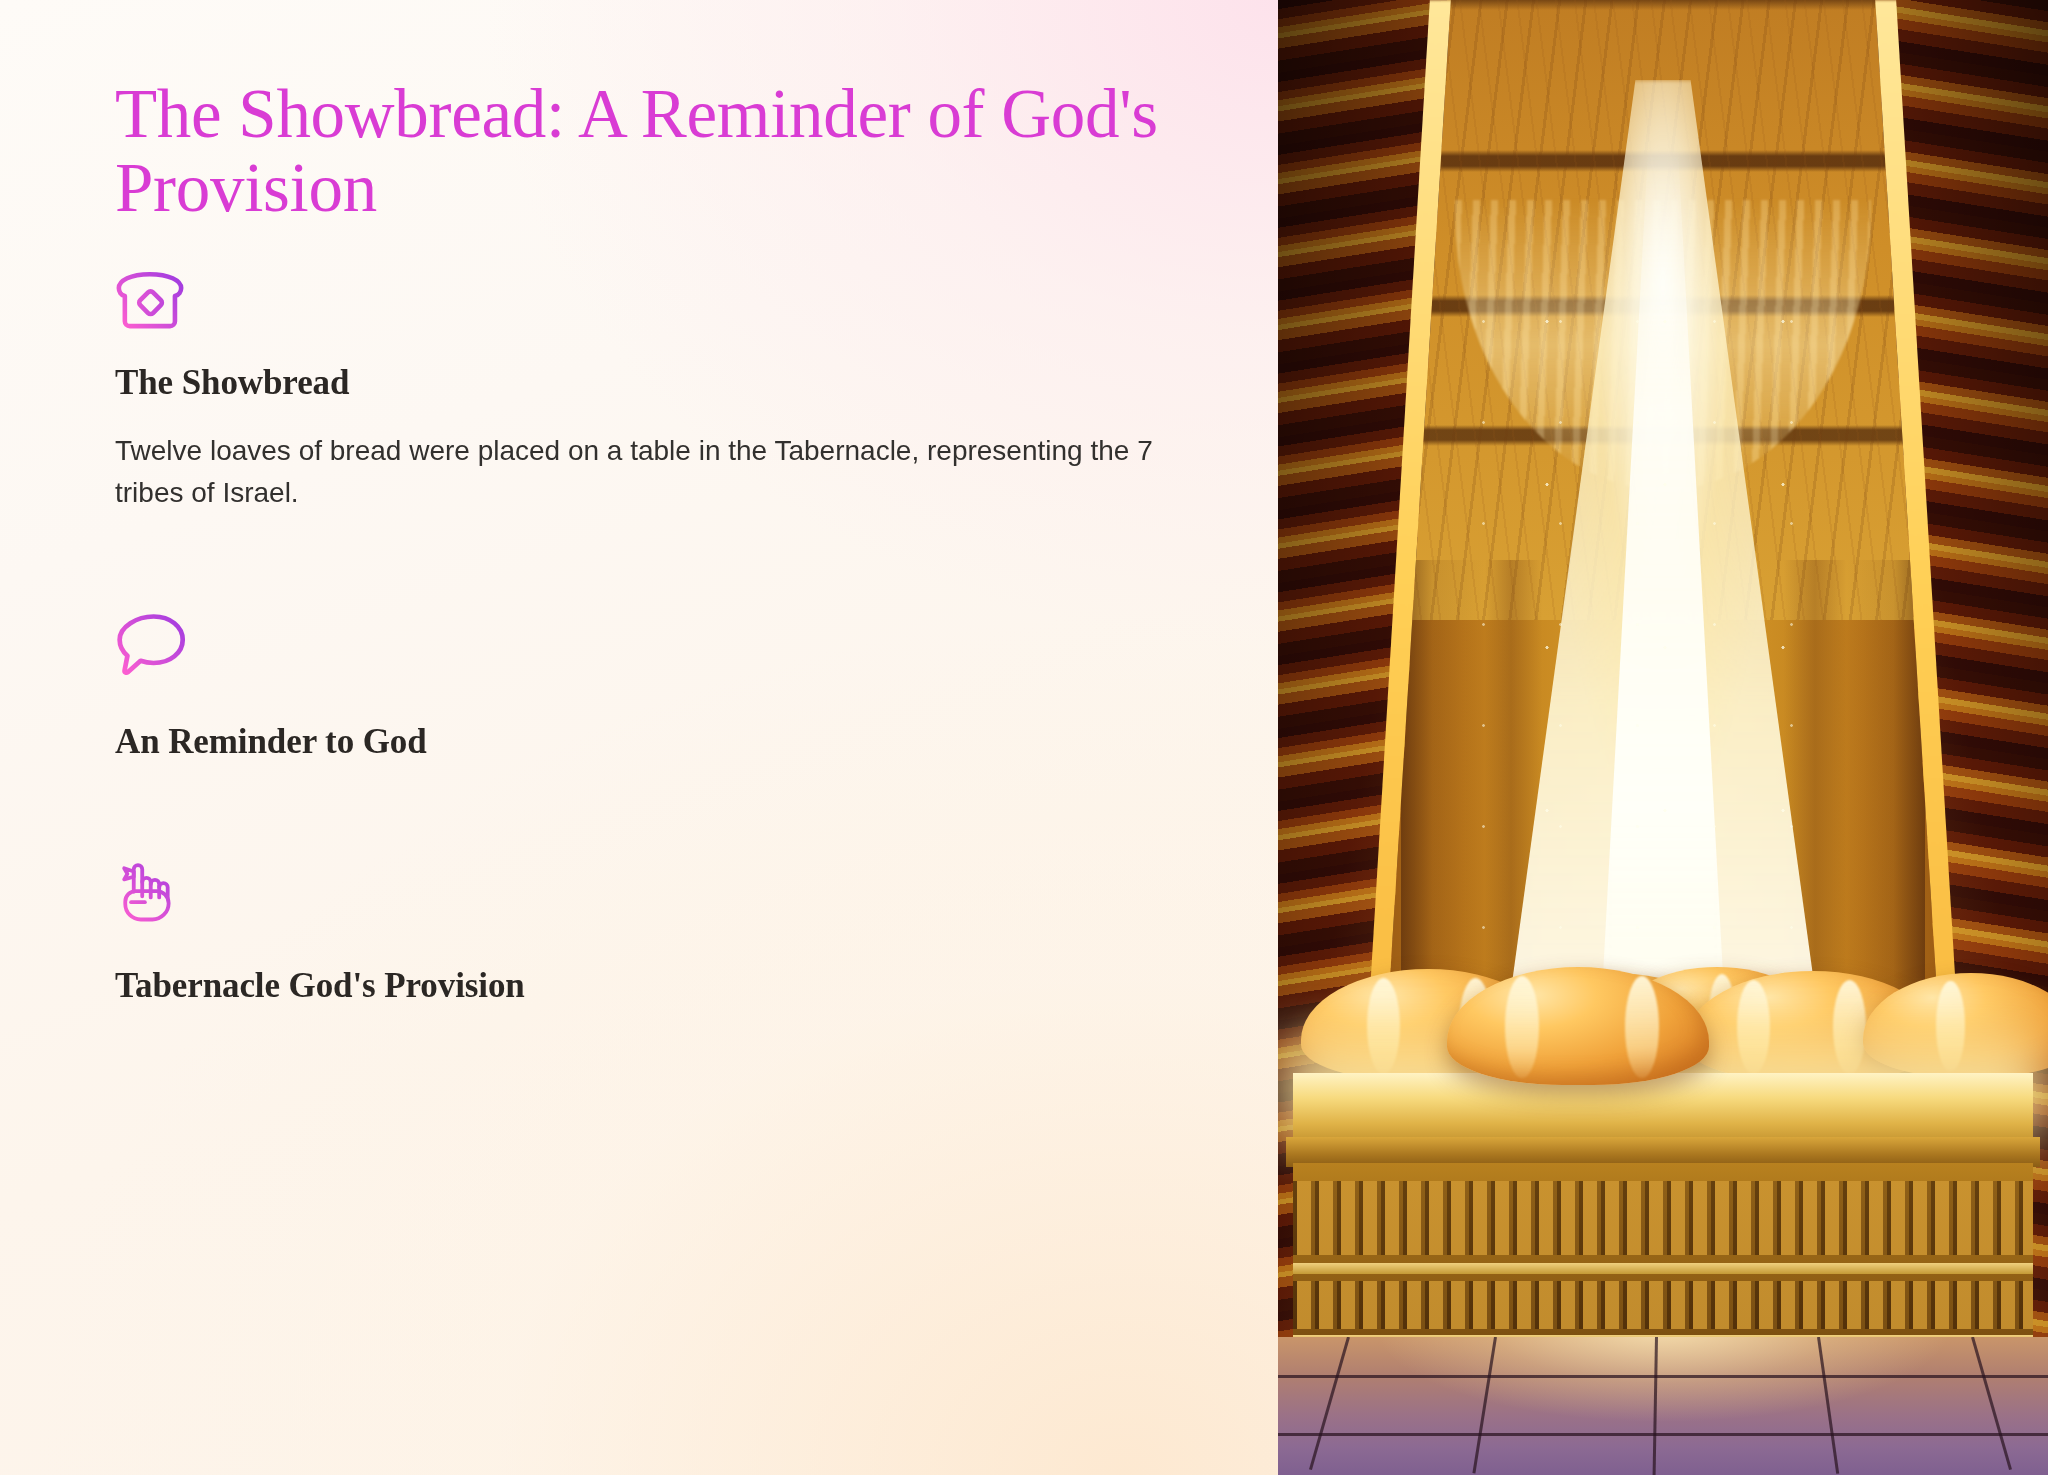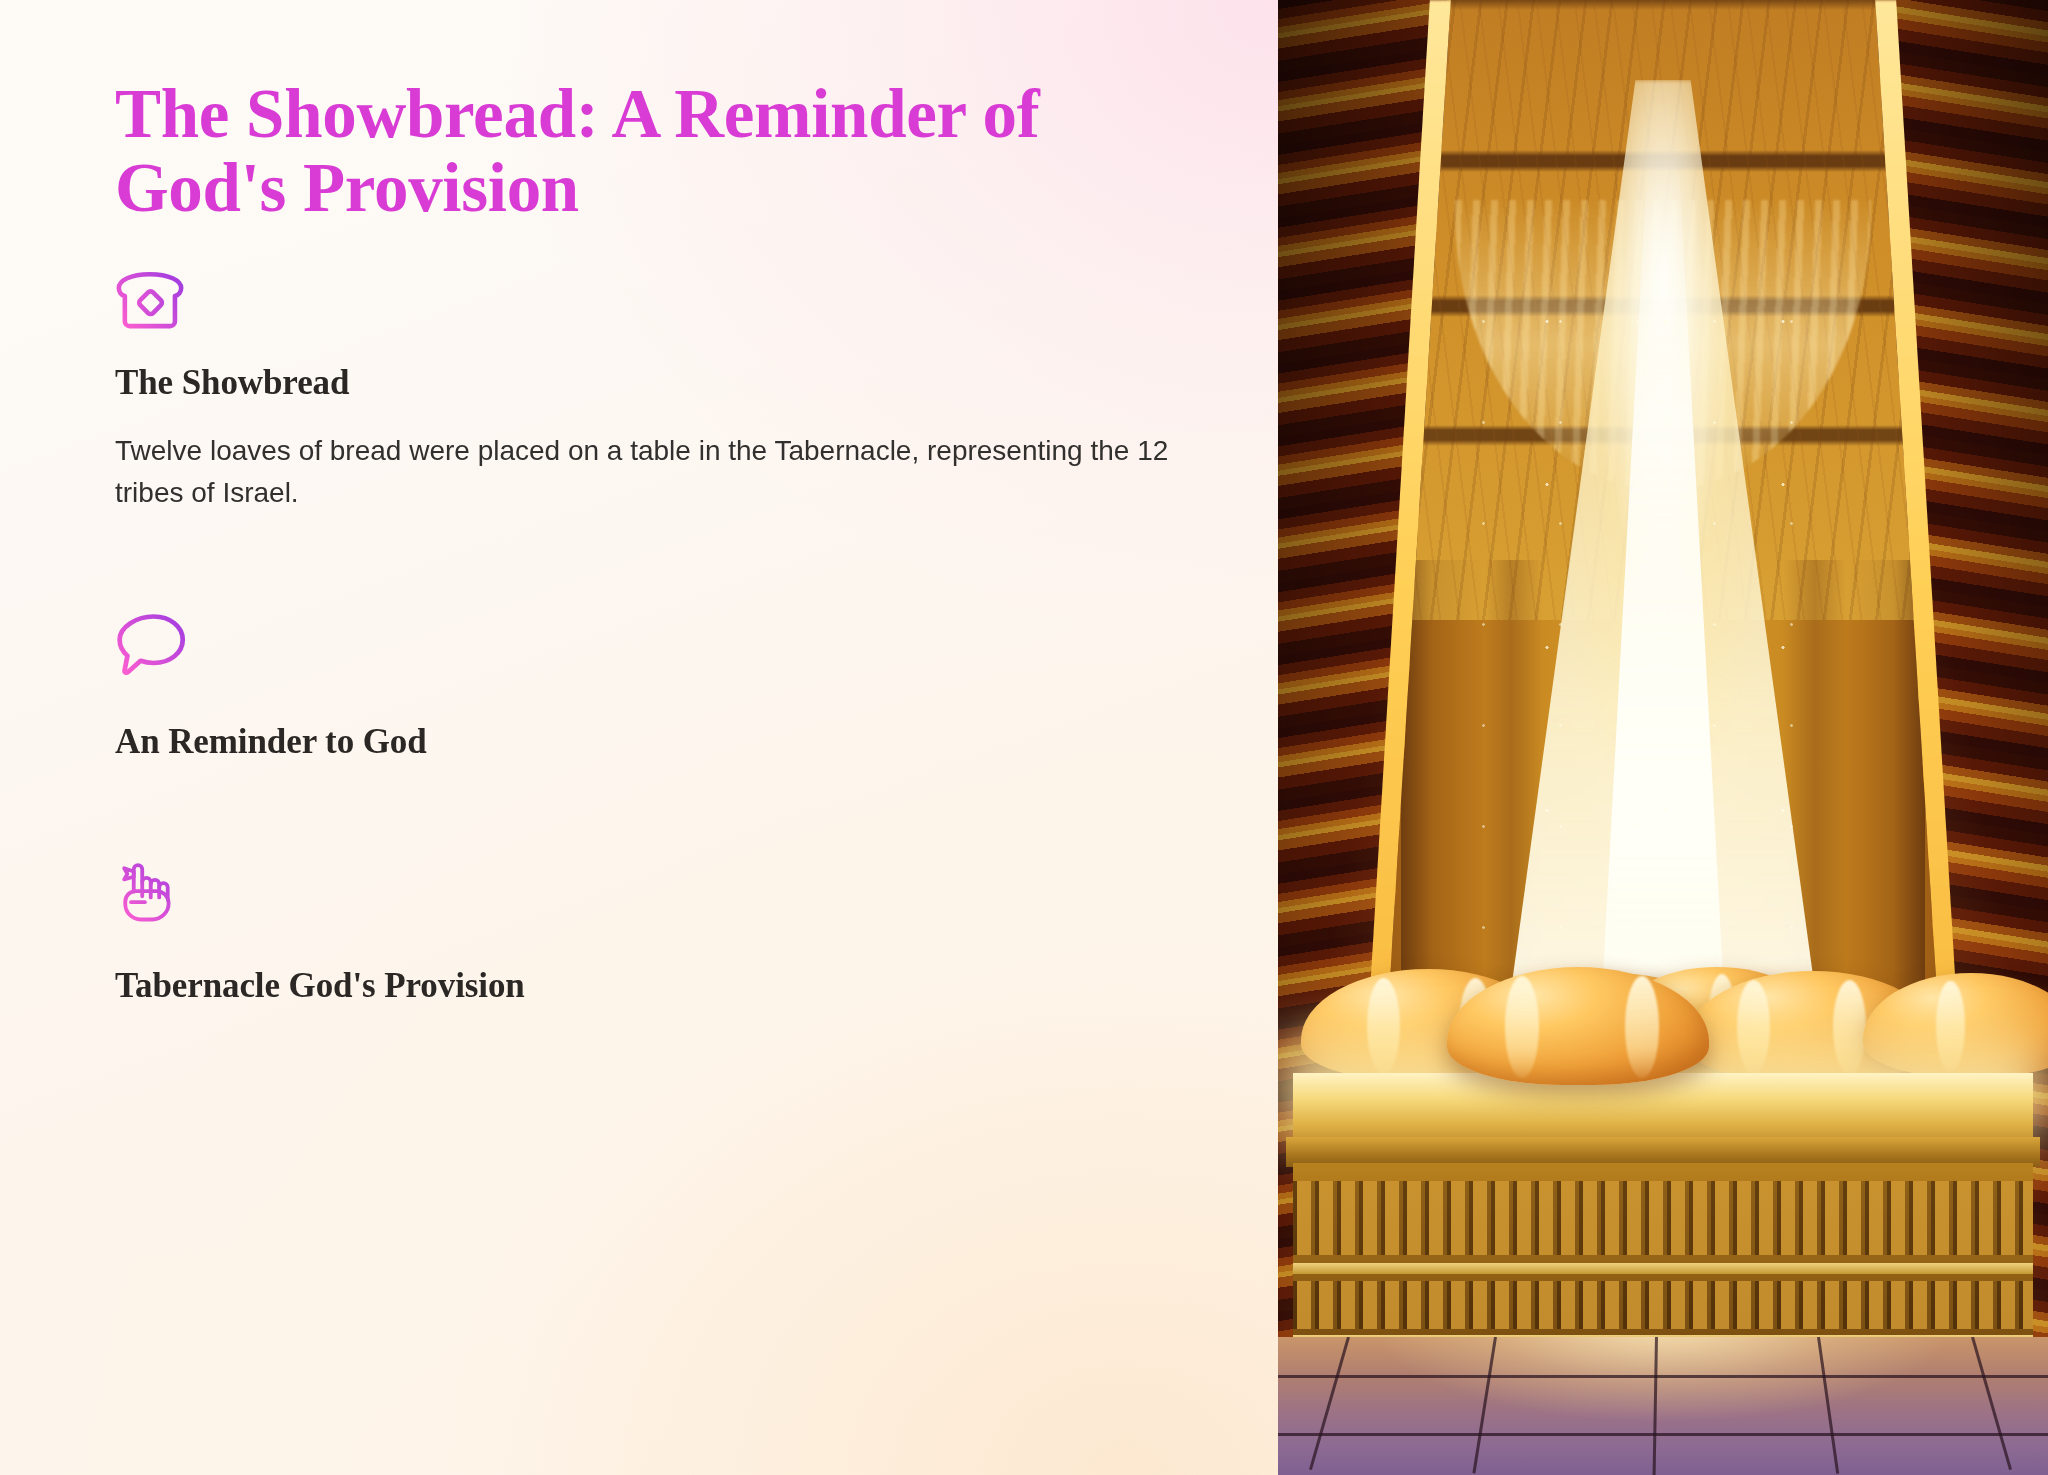--- a/index.html
+++ b/index.html
@@ -25,21 +25,21 @@
       radial-gradient(ellipse 1100px 900px at 100% 0%, rgba(253,225,235,0.95) 0%, rgba(253,235,238,0.55) 38%, rgba(255,255,255,0) 72%),
       radial-gradient(ellipse 1400px 1100px at 88% 100%, rgba(253,231,205,0.85) 0%, rgba(254,243,228,0.45) 45%, rgba(255,255,255,0) 78%),
       linear-gradient(160deg, #fefbf7 0%, #fdf8f3 30%, #fdf5ec 62%, #fdf3e9 100%);
     padding:78px 100px 0 115px;
     overflow:hidden;
   }
 
   
   #page-title {
     font-family:"Liberation Serif", serif;
-    font-weight:700;
+    font-weight:400;
     font-size:69px;
     line-height:1.07;
     letter-spacing:-0.3px;
     color:#d93cd4;
     max-width:1060px;
     margin-bottom:42px;
   }
 
   
   .section { margin-bottom:70px; max-width:1060px; }
@@ -311,21 +311,21 @@
             <linearGradient id="g1" x1="4" y1="52" x2="58" y2="8" gradientUnits="userSpaceOnUse">
               <stop offset="0" stop-color="#ff5fd0"></stop>
               <stop offset="1" stop-color="#a23ce0"></stop>
             </linearGradient>
           </defs>
           <path d="M9 25.5C5.4 24.6 3.5 21.5 3.5 18.2C3.5 11.2 14.3 5.5 31.8 5.5C49.3 5.5 60.5 11.2 60.5 18.2C60.5 21.5 58.4 24.6 54.8 25.5L54.8 48.5C54.8 51 52.8 53 50.3 53L13.5 53C11 53 9 51 9 48.5L9 25.5Z" stroke="url(#g1)" stroke-width="4.2" stroke-linejoin="round"></path>
           <rect x="24.3" y="23.3" width="16.5" height="16.5" rx="3.2" transform="rotate(45 32.5 31.5)" stroke="url(#g1)" stroke-width="4.2" stroke-linejoin="round"></rect>
         </svg>
       </span>
       <div class="section-heading">The Showbread</div>
-      <p class="section-body">Twelve loaves of bread were placed on a table in the Tabernacle, representing the 12 tribes of Israel.</p>
+      <p class="section-body">Twelve loaves of bread were placed on a table in the Tabernacle, representing the 7 tribes of Israel.</p>
     </div>
 
     <div class="section" id="section-2">
       <span class="section-icon">
         <svg viewBox="0 0 66 62" fill="none" xmlns="http://www.w3.org/2000/svg">
           <defs>
             <linearGradient id="g2" x1="4" y1="56" x2="60" y2="6" gradientUnits="userSpaceOnUse">
               <stop offset="0" stop-color="#ff5fd0"></stop>
               <stop offset="1" stop-color="#a23ce0"></stop>
             </linearGradient>

